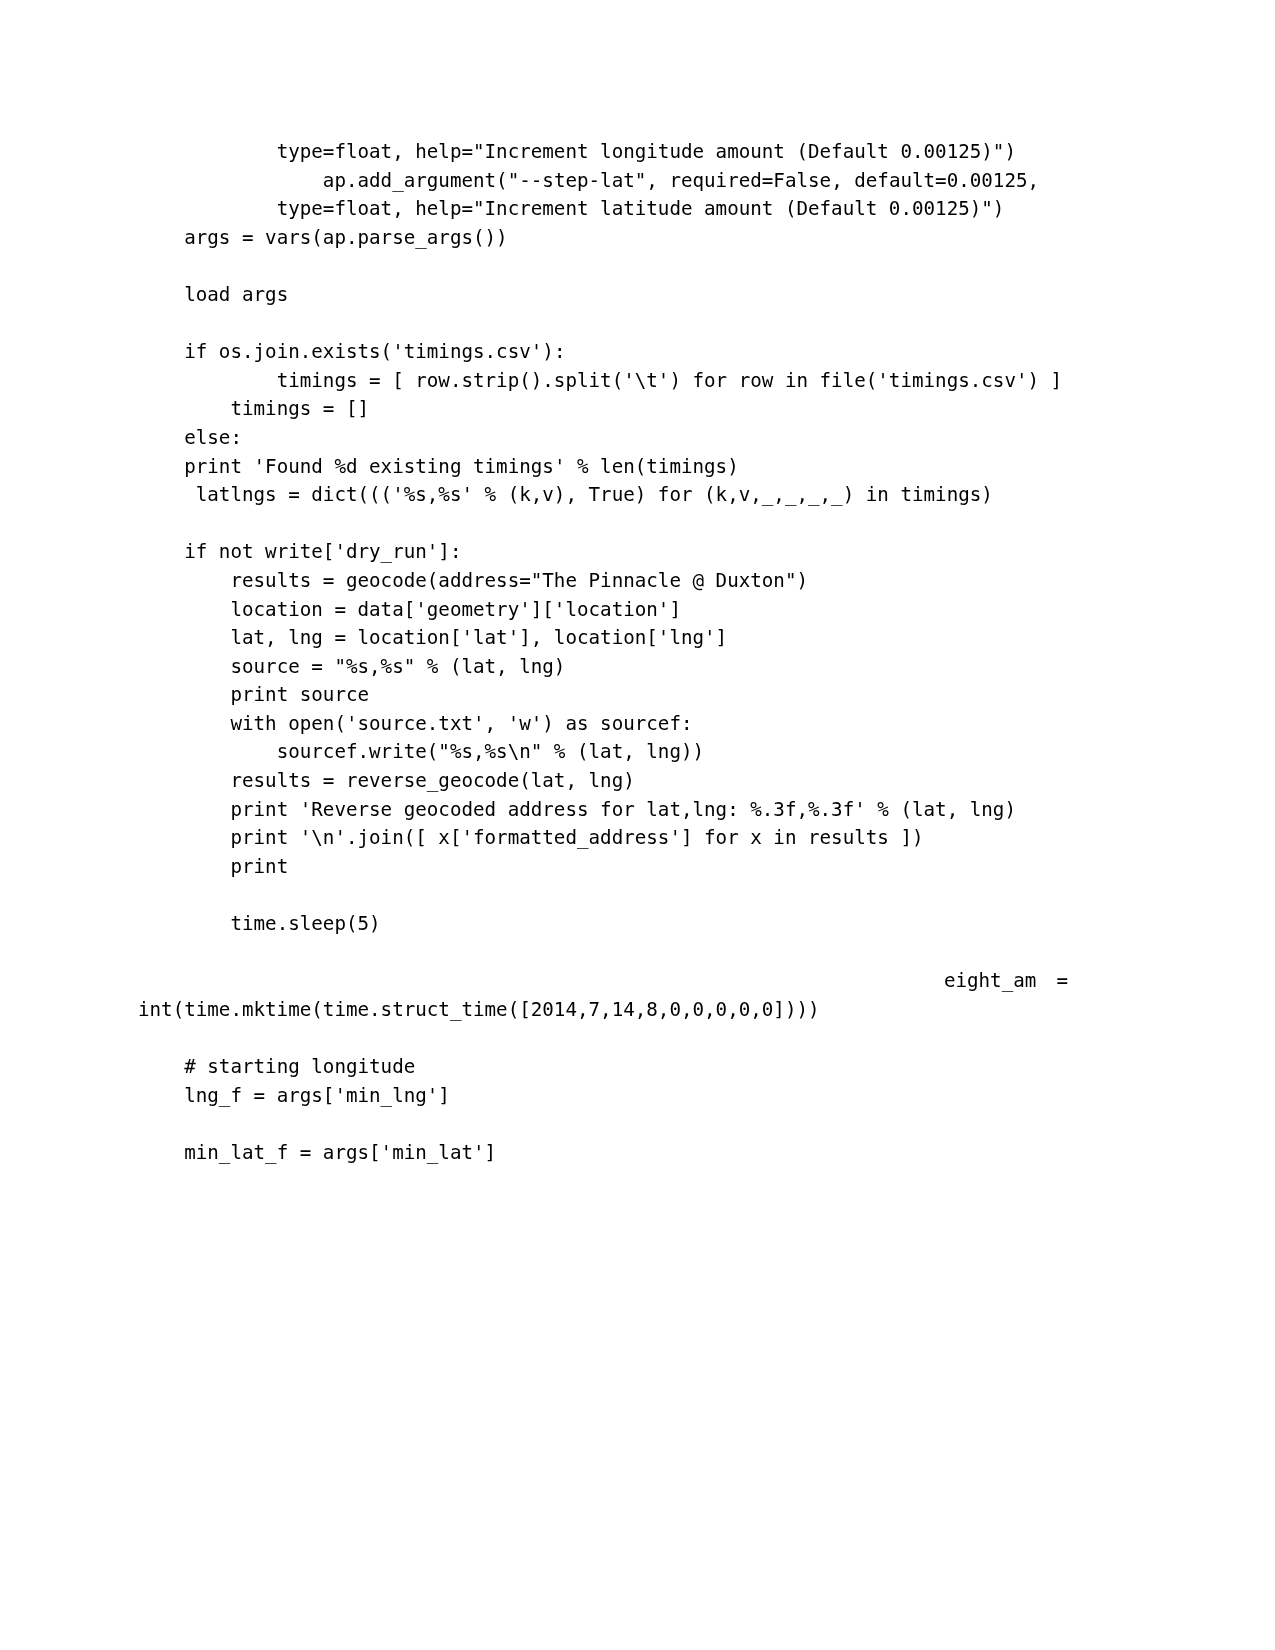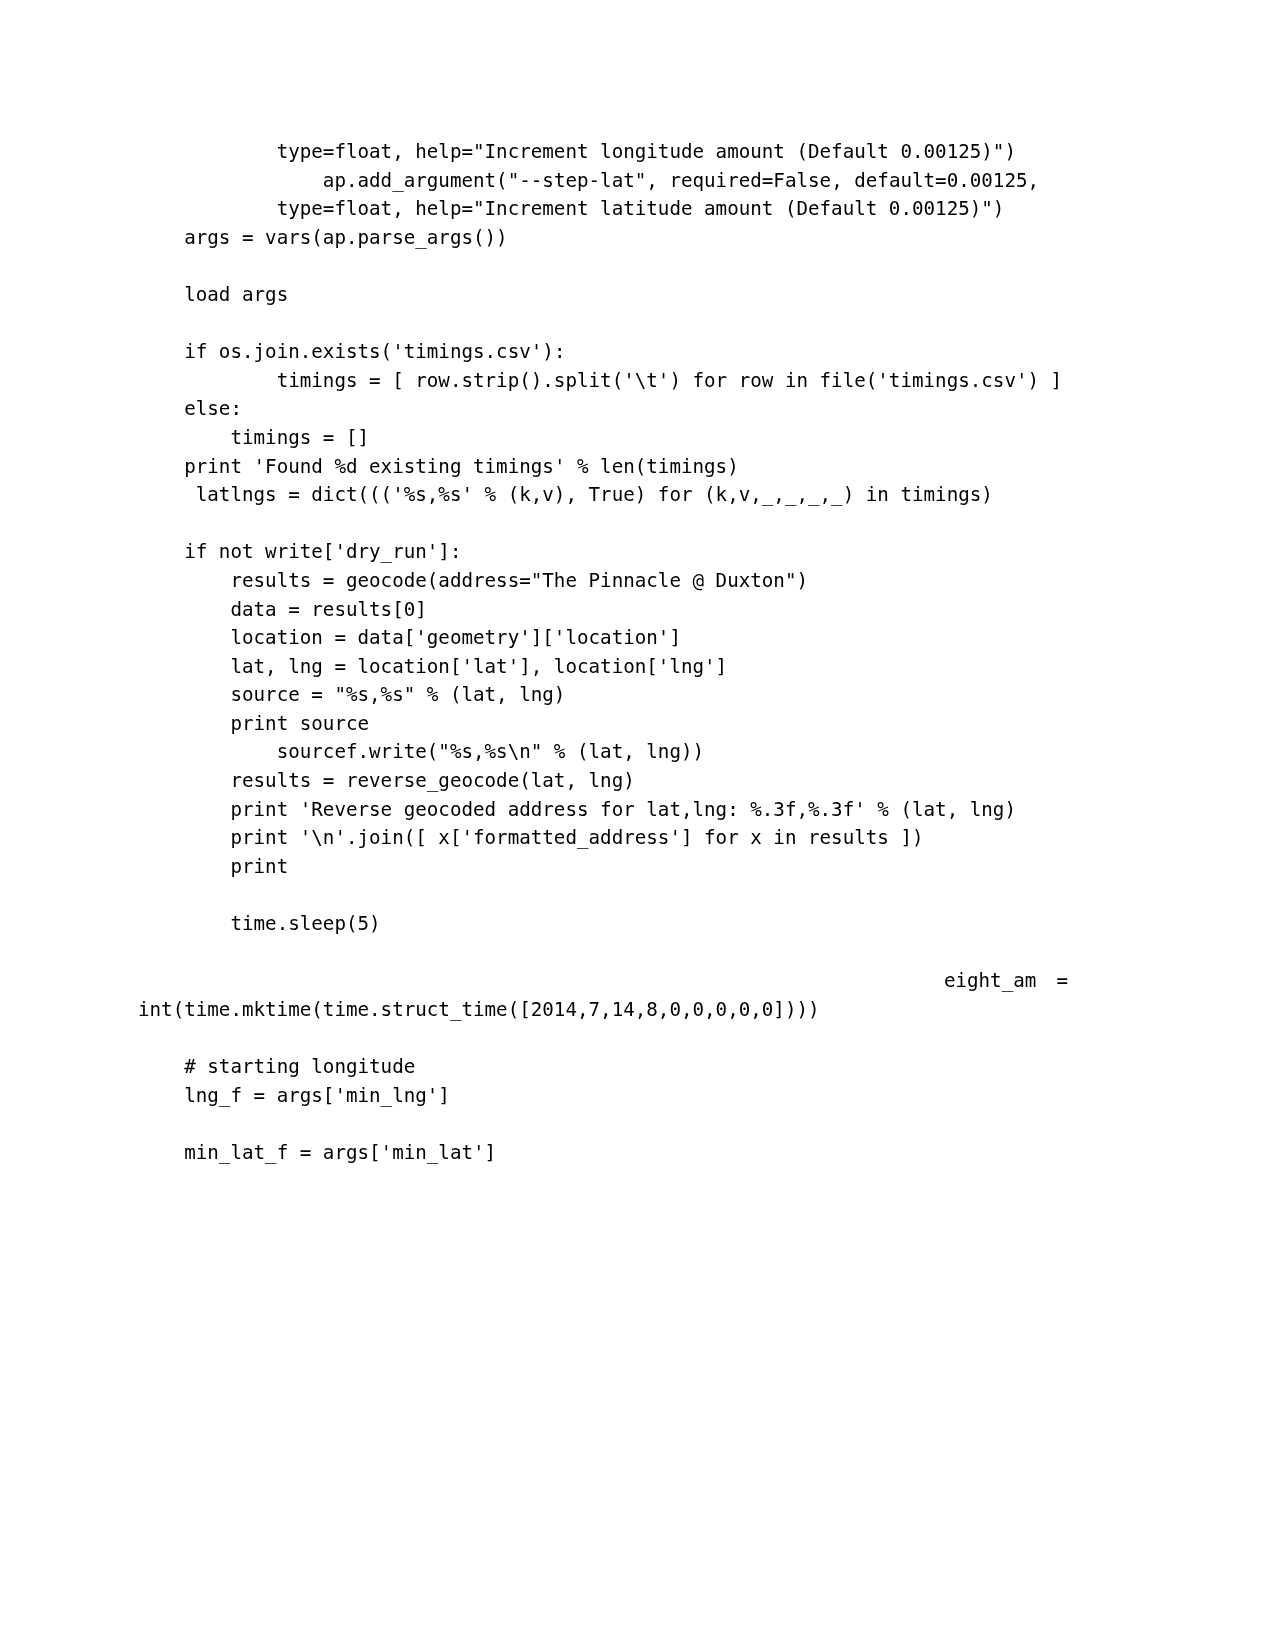--- a/index.html
+++ b/index.html
@@ -50,32 +50,32 @@
   <div class="code-body" id="code-body">
       <div class="line">            type=float, help="Increment longitude amount (Default 0.00125)")</div>
       <div class="line">                ap.add_argument("--step-lat", required=False, default=0.00125,</div>
       <div class="line">            type=float, help="Increment latitude amount (Default 0.00125)")</div>
       <div class="line">    args = vars(ap.parse_args())</div>
       <div class="line blank"></div>
       <div class="line">    load args</div>
       <div class="line blank"></div>
       <div class="line">    if os.join.exists('timings.csv'):</div>
       <div class="line">            timings = [ row.strip().split('\t') for row in file('timings.csv') ]</div>
+      <div class="line">        timings = []</div>
       <div class="line">    else:</div>
-      <div class="line">        timings = []</div>
       <div class="line">    print 'Found %d existing timings' % len(timings)</div>
       <div class="line">     latlngs = dict((('%s,%s' % (k,v), True) for (k,v,_,_,_,_) in timings)</div>
       <div class="line blank"></div>
       <div class="line">    if not write['dry_run']:</div>
       <div class="line">        results = geocode(address="The Pinnacle @ Duxton")</div>
-      <div class="line">        data = results[0]</div>
       <div class="line">        location = data['geometry']['location']</div>
       <div class="line">        lat, lng = location['lat'], location['lng']</div>
       <div class="line">        source = "%s,%s" % (lat, lng)</div>
       <div class="line">        print source</div>
+      <div class="line">        with open('source.txt', 'w') as sourcef:</div>
       <div class="line">            sourcef.write("%s,%s\n" % (lat, lng))</div>
       <div class="line">        results = reverse_geocode(lat, lng)</div>
       <div class="line">        print 'Reverse geocoded address for lat,lng: %.3f,%.3f' % (lat, lng)</div>
       <div class="line">        print '\n'.join([ x['formatted_address'] for x in results ])</div>
       <div class="line">        print</div>
       <div class="line blank"></div>
       <div class="line">        time.sleep(5)</div>
       <div class="line blank"></div>
       <div class="line">                                        eight_am = int(time.mktime(time.struct_time([2014,7,14,8,0,0,0,0,0])))</div>
       <div class="line blank"></div>

